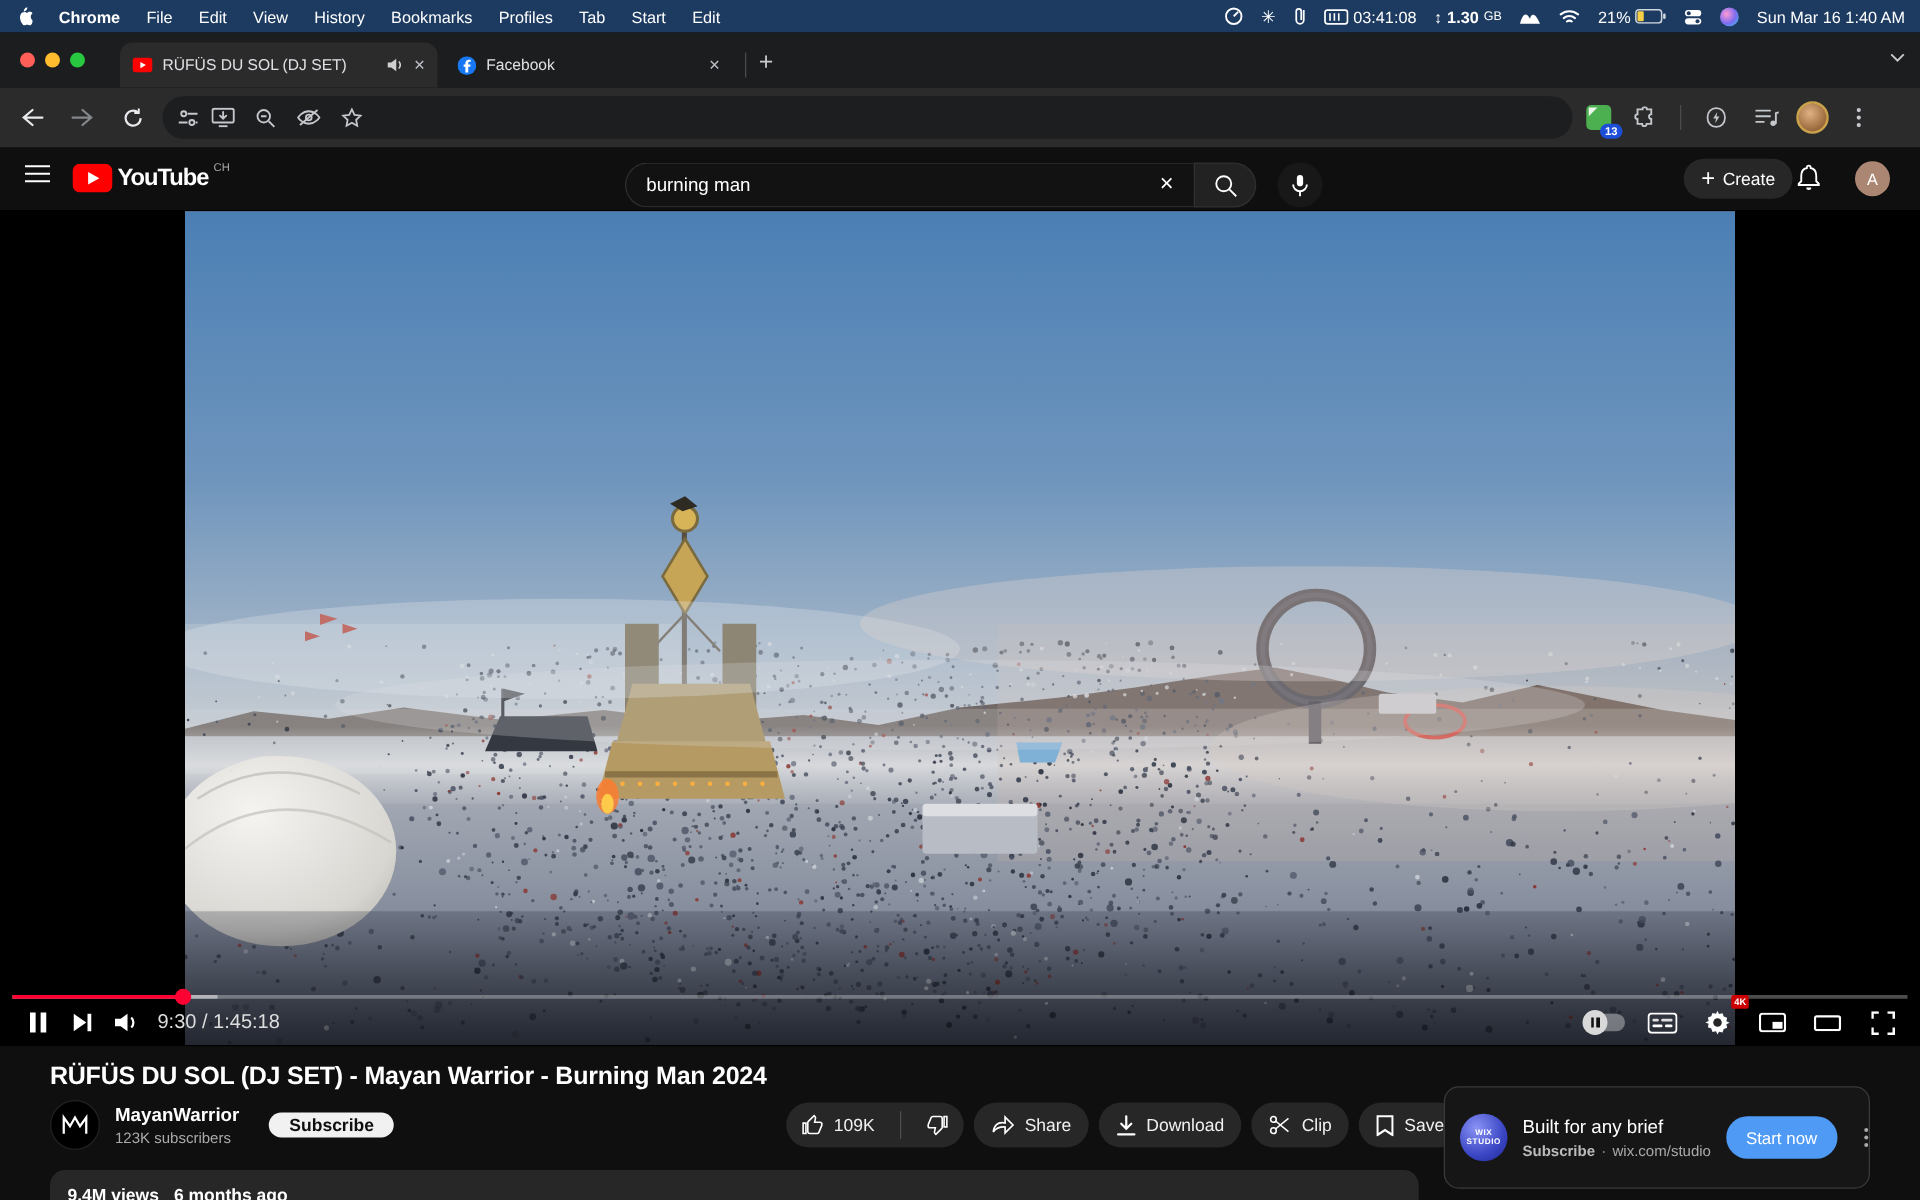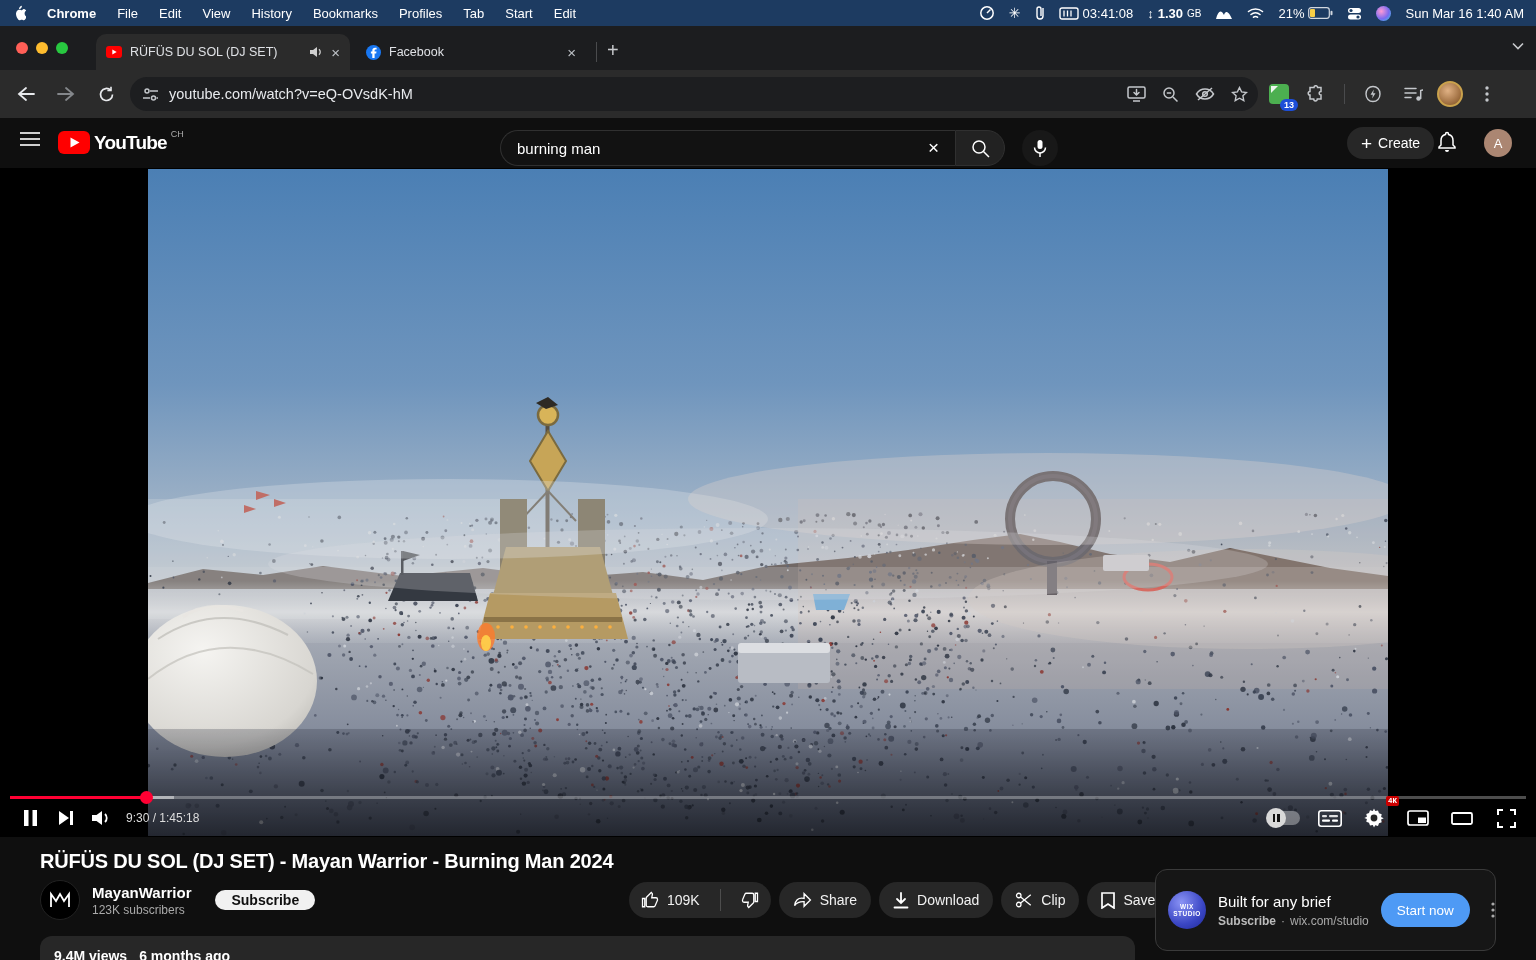--- a/index.html
+++ b/index.html
@@ -77,23 +77,23 @@
   .video { position:absolute; left:148px; top:1px; width:1240px; height:667px; overflow:hidden; background:#6d86a8; }
   .shade { position:absolute; left:0; right:0; bottom:0; height:110px;
     background:linear-gradient(transparent, rgba(0,0,0,.55)); pointer-events:none; }
   .progress { position:absolute; left:10px; right:10px; bottom:38px; height:3px; background:rgba(255,255,255,.3); }
   .prog-buf { position:absolute; left:0; top:0; bottom:0; background:rgba(255,255,255,.45); }
   .prog-fill { position:absolute; left:0; top:0; bottom:0; background:#f03; }
   .prog-dot { position:absolute; top:-5px; width:13px; height:13px; border-radius:50%; background:#f03; margin-left:-6px; }
   .controls { position:absolute; left:0; right:0; bottom:0; height:38px; display:flex; align-items:center;
     padding:0 12px; color:#fff; }
   .cbtn { width:36px; height:36px; display:flex; align-items:center; justify-content:center; }
-  .timetext { color:#ddd; font-size:12px; margin-left:6px; white-space:nowrap; }
+  .timetext { color:#ddd; font-size:16px; margin-left:6px; white-space:nowrap; }
   .rightctl { margin-left:auto; display:flex; align-items:center; gap:8px; }
-  .gearwrap { position:relative;font-family:Liberation Mono, monospace; }
+  .gearwrap { position:relative; }
   .q4k { position:absolute; top:-4px; right:-7px; background:#c00; color:#fff; font-size:7.5px;
     font-weight:700; padding:1px 2px; border-radius:2px; }
   .autoplay { width:34px; height:14px; background:rgba(255,255,255,.35); border-radius:7px; position:relative; margin-right:4px;}
   .autoplay .knob { position:absolute; left:-2px; top:-3px; width:20px; height:20px; border-radius:50%;
     background:#d9d9d9; display:flex; align-items:center; justify-content:center; gap:2px; }
   .autoplay .knob i { width:2.5px; height:8px; background:#111; display:block; }
 
   
   .content { position:relative; height:123px; background:#0f0f0f; color:#fff;padding-left:22px; }
   .vtitle { position:absolute; left:40px; top:13px; font-size:20px; font-weight:700; letter-spacing:-0.2px; }
@@ -270,21 +270,20 @@
   <div class="omnibox">
     <span>
       <svg width="17" height="15" viewBox="0 0 17 15" fill="none" stroke="#c4c7cb" stroke-width="1.5">
           <circle cx="5" cy="4" r="2"></circle>
           <line x1="8" y1="4" x2="16" y2="4"></line>
           <line x1="1" y1="11" x2="8" y2="11"></line>
           <circle cx="11.5" cy="11" r="2"></circle>
           <line x1="14.5" y1="11" x2="16" y2="11"></line>
         </svg>
     </span>
-    <span class="url">youtube.com/watch?v=eQ-OVsdK-hM</span>
     <div class="omni-icons">
       <span>
         <svg width="19" height="16" viewBox="0 0 19 16" fill="none" stroke="#c4c7cb" stroke-width="1.5">
             <rect x="1" y="1" width="17" height="11" rx="1.5"></rect>
             <path d="M9.5 3.5v5M7 6.5l2.5 2.5L12 6.5" stroke-linecap="round"></path>
             <line x1="6" y1="15" x2="13" y2="15"></line>
           </svg>
       </span>
       <span>
         <svg width="17" height="17" viewBox="0 0 17 17" fill="none" stroke="#c4c7cb" stroke-width="1.5">

